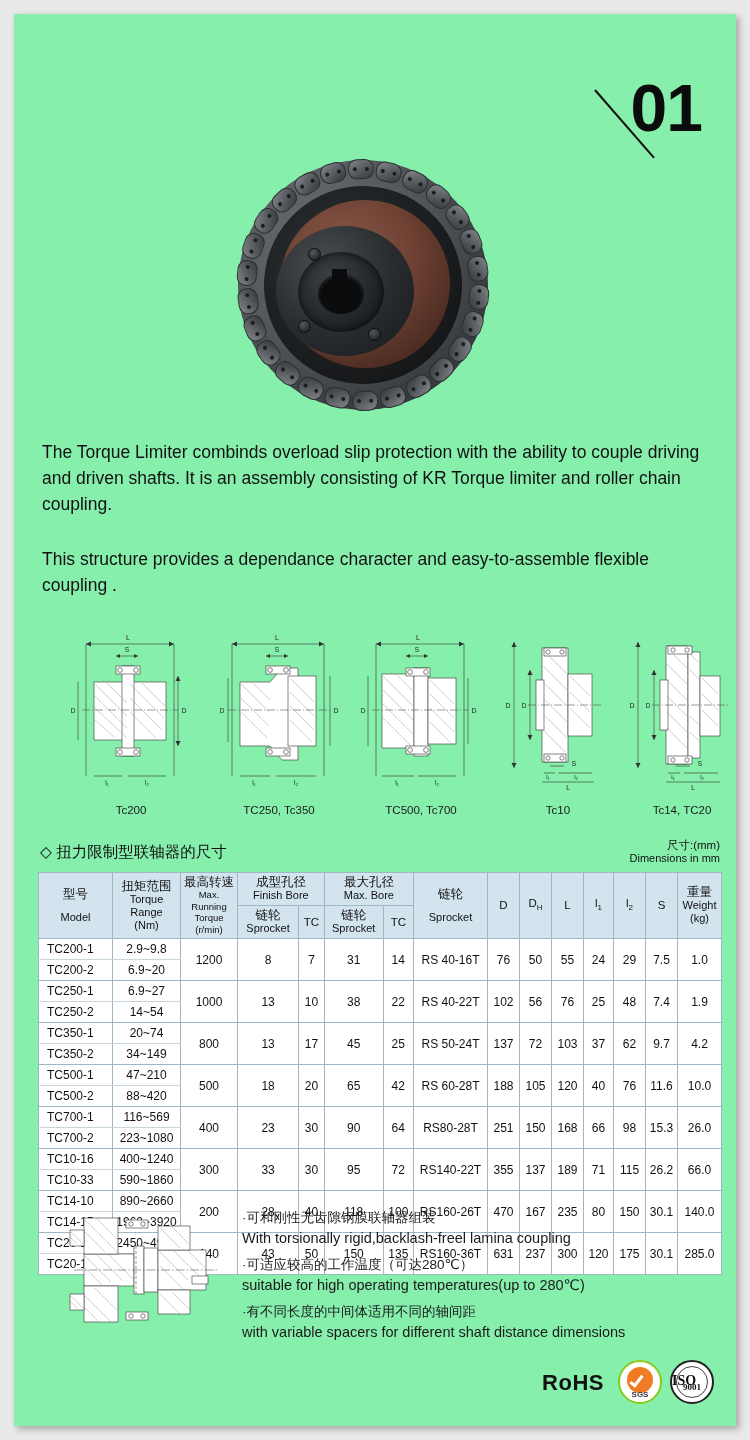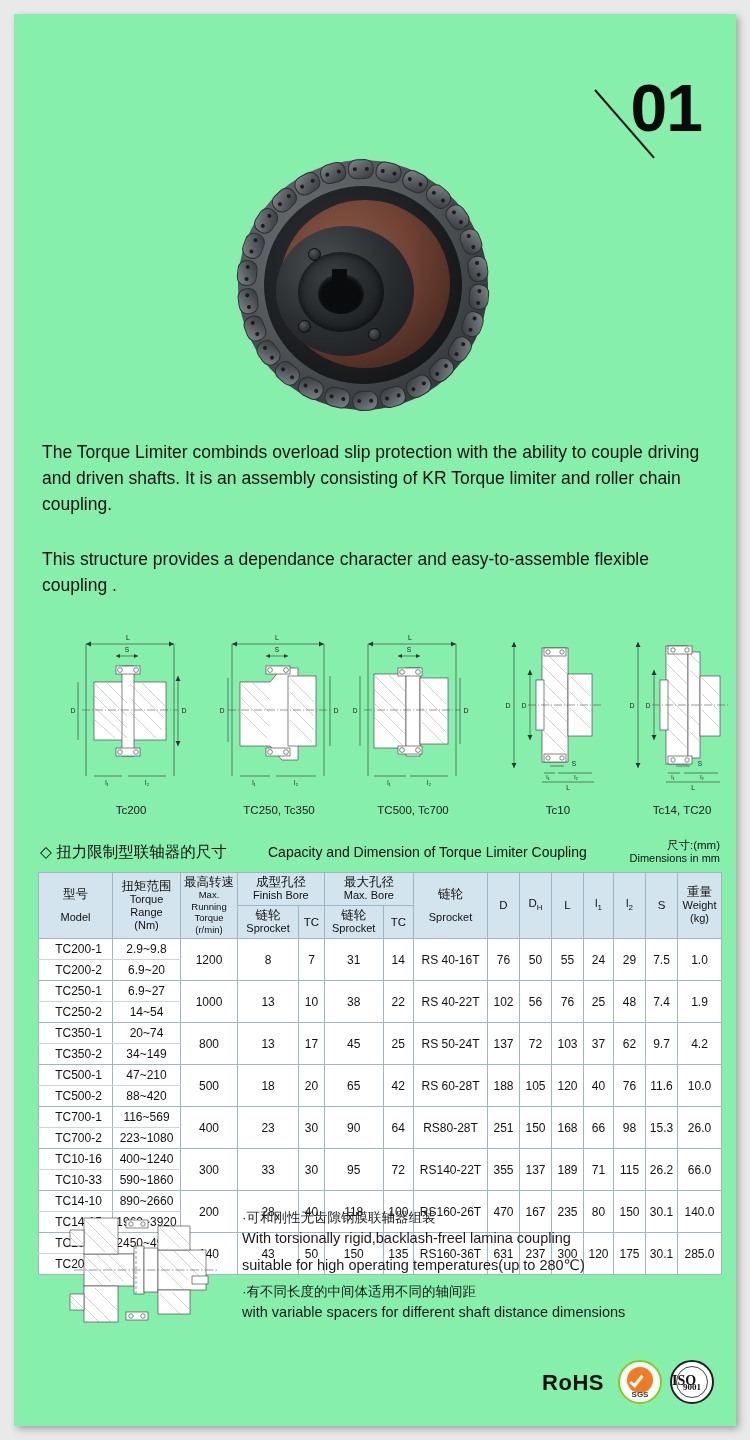--- a/index.html
+++ b/index.html
@@ -119,21 +119,21 @@
     width: 688px; height: 205px;
   }
   .dwg { position: absolute; top: 0; width: 132px; height: 175px; }
   .dwg svg { width: 100%; height: 100%; display: block; }
   .dwg .cap {
     position: absolute; left: 0; right: 0; top: 178px;
     text-align: center; font-size: 11.5px; color: #1a1a1a;
   }
   .d1 { left: 30px;  width: 130px; }
   .d2 { left: 178px; width: 130px; }
-  .d3 { left: 312px; width: 130px; text-decoration: underline; }
+  .d3 { left: 320px; width: 130px; text-decoration: underline; }
   .d4 { left: 462px; width: 120px; }
   .d5 { left: 586px; width: 120px; }
 
   
   .tbl-title {
     position: absolute; left: 26px; top: 828px; width: 680px; height: 30px;
   }
   .tbl-title .cn {
     position: absolute; left: 0; top: 0;
     font-size: 15.5px; color: #111; font-weight: 500;
@@ -168,21 +168,21 @@
   table.spec thead th {
     background: #d3e4ef;
     font-weight: normal;
     line-height: 13px;
     padding: 3px 2px;
   }
   table.spec thead th .cn { font-size: 12.5px; display: block; }
   table.spec thead th .en { font-size: 11px; display: block; }
   table.spec thead th .sm { font-size: 9.5px; display: block; line-height: 11.5px; }
   table.spec tbody td { height: 21px; font-size: 12px; }
-  table.spec tbody td.model { text-align: center; padding-left: 8px; }
+  table.spec tbody td.model { text-align: left; padding-left: 8px; }
   table.spec tbody tr.pairtop td.model,
   table.spec tbody tr.pairtop td.torque { border-bottom: 1px solid #c9d6de; }
   .sub { font-size: 8px; vertical-align: sub; }
 
   
   .bottom { position: absolute; left: 0; top: 1180px; width: 722px; height: 160px; }
   .bottom-dwg { position: absolute; left: 52px; top: 12px; width: 165px; height: 128px; }
   .bottom-dwg svg { width: 100%; height: 100%; display: block; }
   .features {
     position: absolute; left: 228px; top: 14px; width: 470px;
@@ -613,21 +613,20 @@
         </svg>
         <div class="cap">Tc14, TC20</div>
       </div>
     </div>
 
     <div class="tbl-title">
       <div class="cn">
         <span>◇</span>
         <span>扭力限制型联轴器的尺寸</span>
       </div>
-      <div class="en">Capacity and Dimension of Torque Limiter Coupling</div>
       <div class="mm1">尺寸:(mm)</div>
       <div class="mm2">Dimensions in mm</div>
     </div>
 
     <table class="spec">
       <thead>
         <tr>
           <th rowspan="2" style="width:74px">
             <span class="cn">型号</span>
             <span class="en" style="margin-top:10px">Model</span>
@@ -910,20 +909,21 @@
             <rect x="126" y="70" width="16" height="8" fill="#fff"></rect>
           </g>
         </svg>
       </div>
       <div class="features">
         <div class="feat">
           <div class="fcn">·可和刚性无齿隙钢膜联轴器组装</div>
           <div class="fen">With torsionally rigid,backlash-freel lamina coupling</div>
         </div>
         <div class="feat">
+          <div class="fcn">·可适应较高的工作温度（可达280℃）</div>
           <div class="fen">suitable for high operating temperatures(up to 280℃)</div>
         </div>
         <div class="feat">
           <div class="fcn">·有不同长度的中间体适用不同的轴间距</div>
           <div class="fen">with variable spacers for different shaft distance dimensions</div>
         </div>
       </div>
     </div>
 
     <div class="footer">

